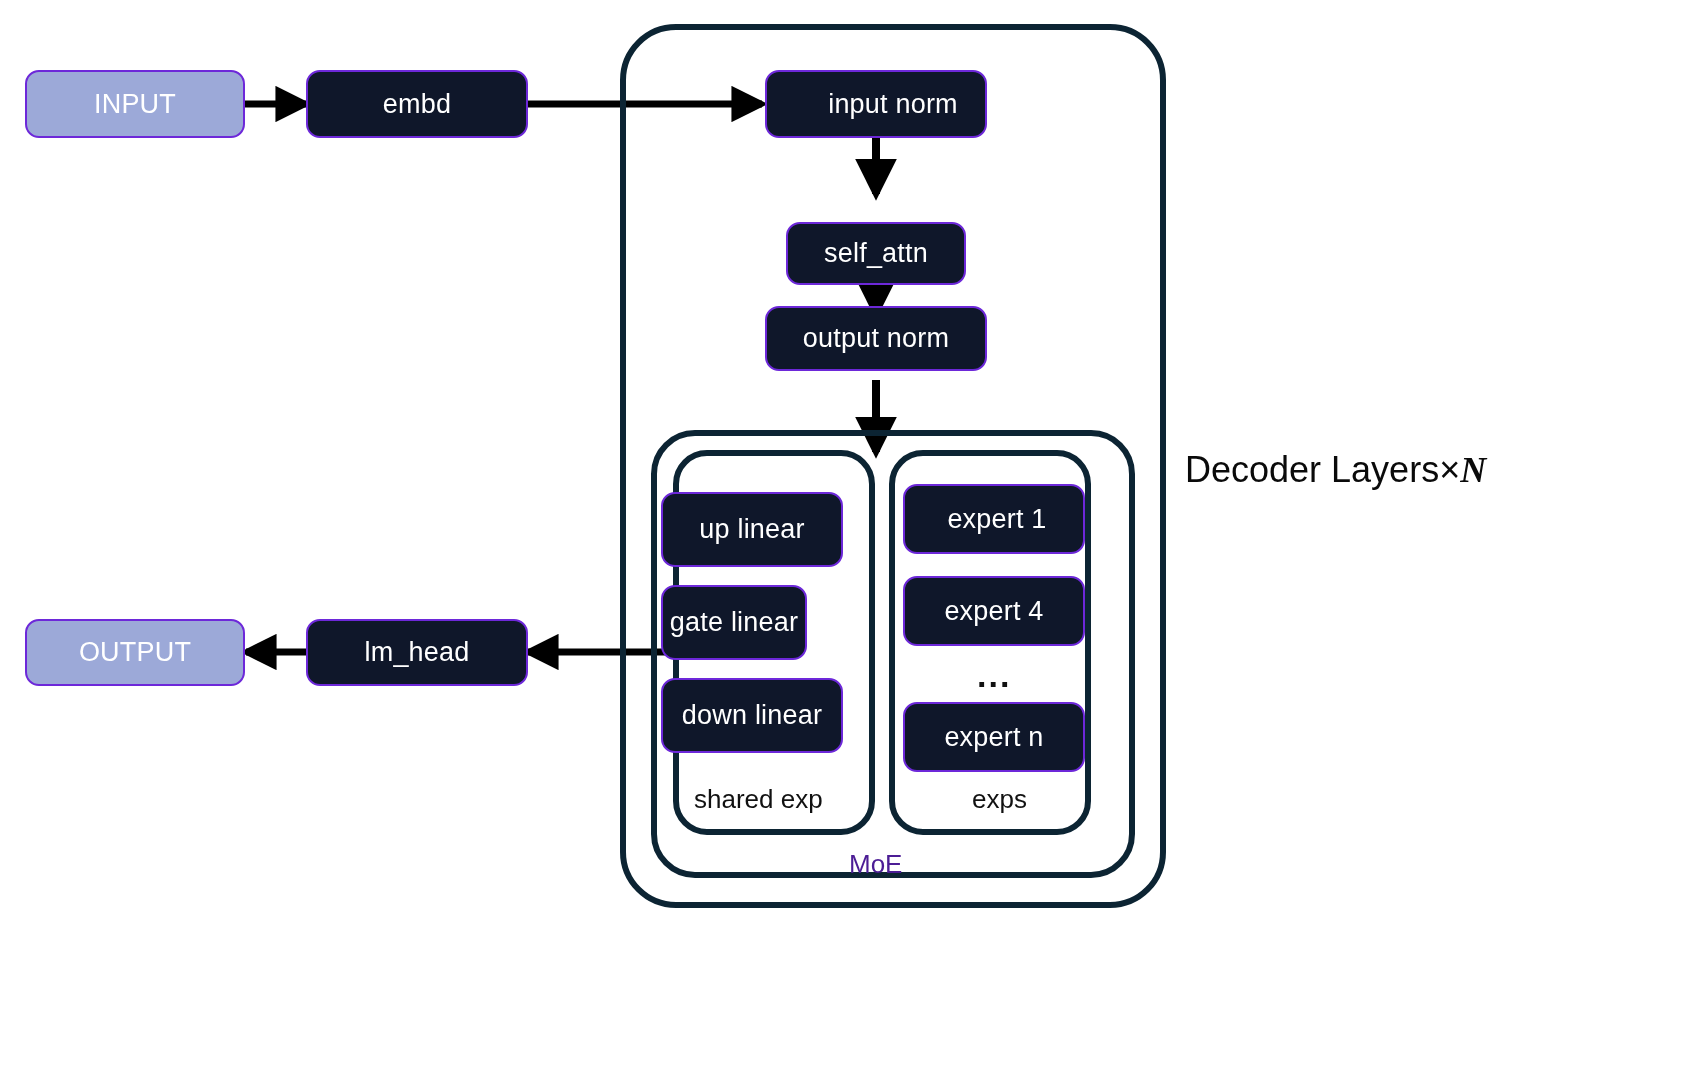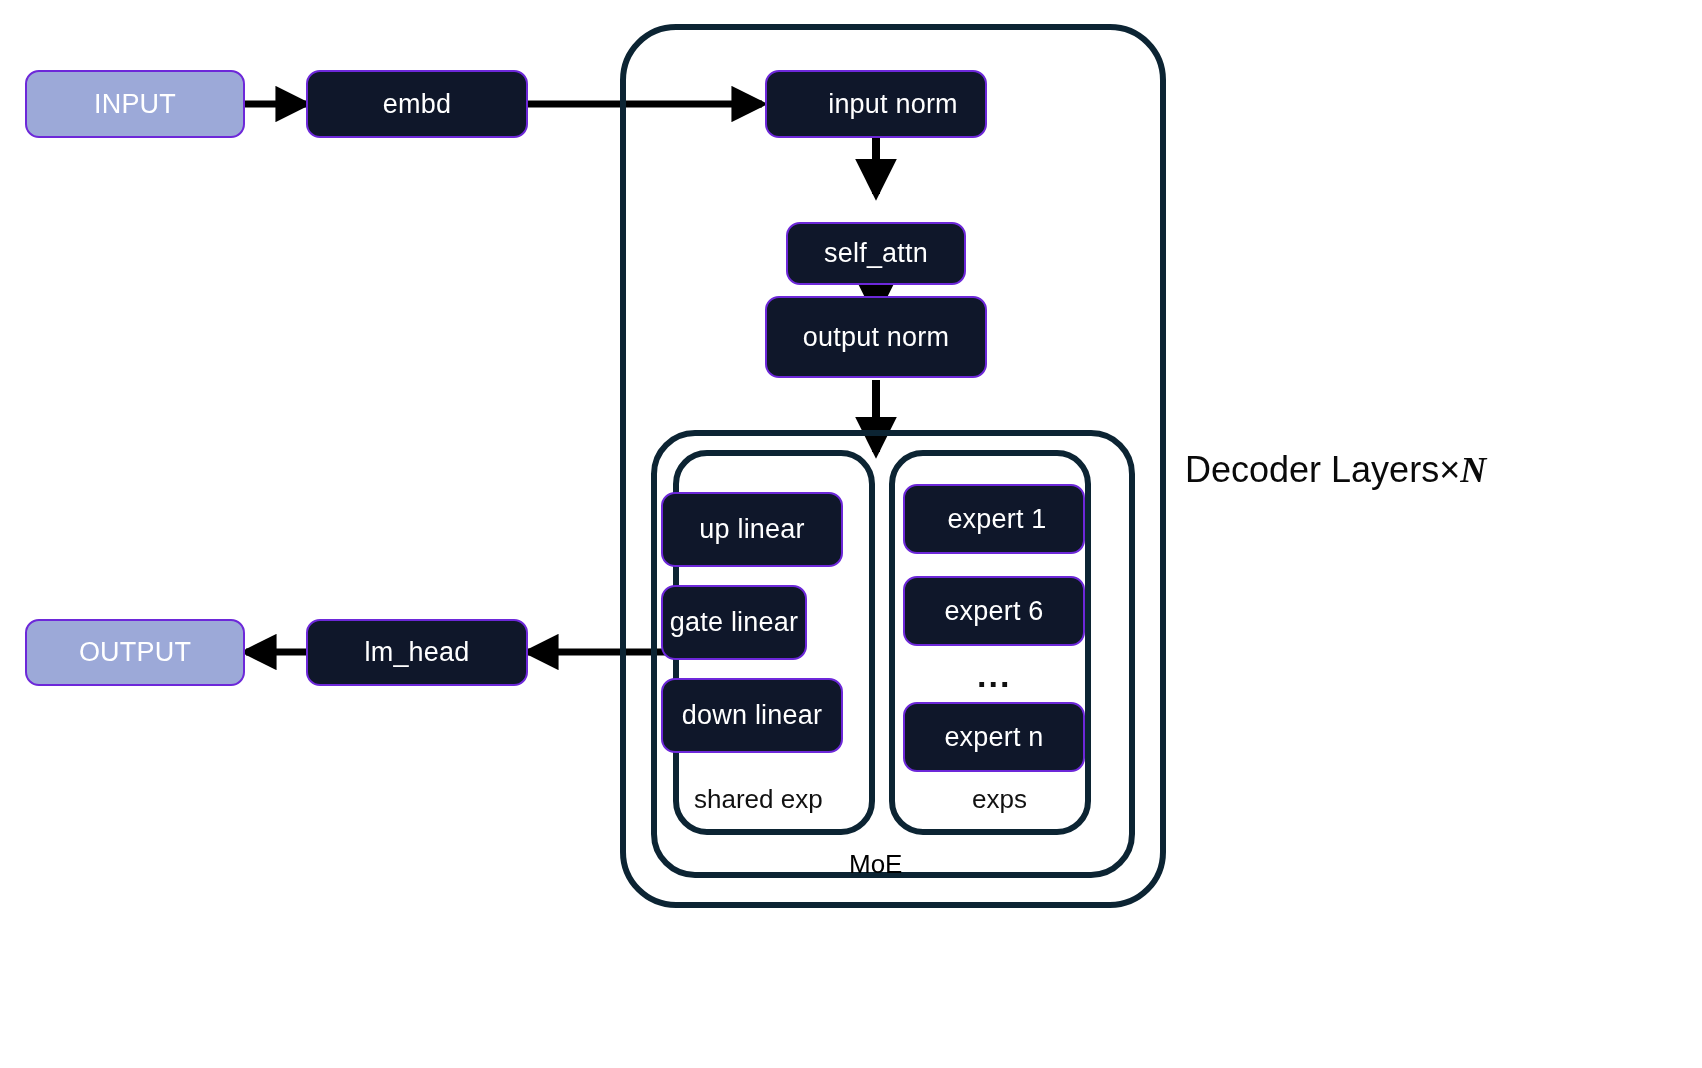--- a/index.html
+++ b/index.html
@@ -61,21 +61,21 @@
     color: #0a0a0a;
     white-space: nowrap;
     line-height: 1;
   }
   .label.group-caption {
     font-size: 26px;
     color: #111111;
   }
   .label.moe-caption {
     font-size: 26px;
-    color: #000000;
+    color: #4c1d95;
   }
   .label.decoder-caption {
     font-size: 36px;
     color: #0a0a0a;
   }
   .decoder-caption .n-italic {
     font-family: "Liberation Serif", serif;
     font-style: italic;
     font-weight: bold;
   }
@@ -124,31 +124,31 @@
   <div class="container-box exp-group" style="left:889px; top:450px; width:202px; height:385px;"></div>
 
   <div class="node violet" style="left:25px; top:70px; width:220px; height:68px;">INPUT</div>
 
   <div class="node salmon" style="left:306px; top:70px; width:222px; height:68px;">embd</div>
 
   <div class="node salmon" style="left:765px; top:70px; width:222px; height:68px;padding-left:34px;">input norm</div>
 
   <div class="node salmon" style="left:786px; top:196px; width:180px; height:63px;margin-top:26px;">self_attn</div>
 
-  <div class="node salmon" style="left:765px; top:296px; width:222px; height:82px;">output norm</div>
+  <div class="node salmon" style="left:765px; top:306px; width:222px; height:65px;">output norm</div>
 
   <div class="node salmon" style="left:661px; top:492px; width:182px; height:75px;">up linear</div>
 
   <div class="node salmon" style="left:661px; top:585px; width:146px; height:75px;">gate linear</div>
 
   <div class="node salmon" style="left:661px; top:678px; width:182px; height:75px;">down linear</div>
 
   <div class="node salmon" style="left:903px; top:484px; width:182px; height:70px;padding-left:6px;">expert 1</div>
 
-  <div class="node salmon" style="left:903px; top:576px; width:182px; height:70px;">expert 6</div>
+  <div class="node salmon" style="left:903px; top:576px; width:182px; height:70px;">expert 4</div>
 
   <div class="ellipsis-dots" style="left:977px; top:658px;">...</div>
 
   <div class="node salmon" style="left:903px; top:702px; width:182px; height:70px;">expert n</div>
 
   <div class="label group-caption" style="left:694px; top:786px;">shared exp</div>
 
   <div class="label group-caption" style="left:972px; top:786px;">exps</div>
 
   <div class="label moe-caption" style="left:849px; top:851px;">MoE</div>

